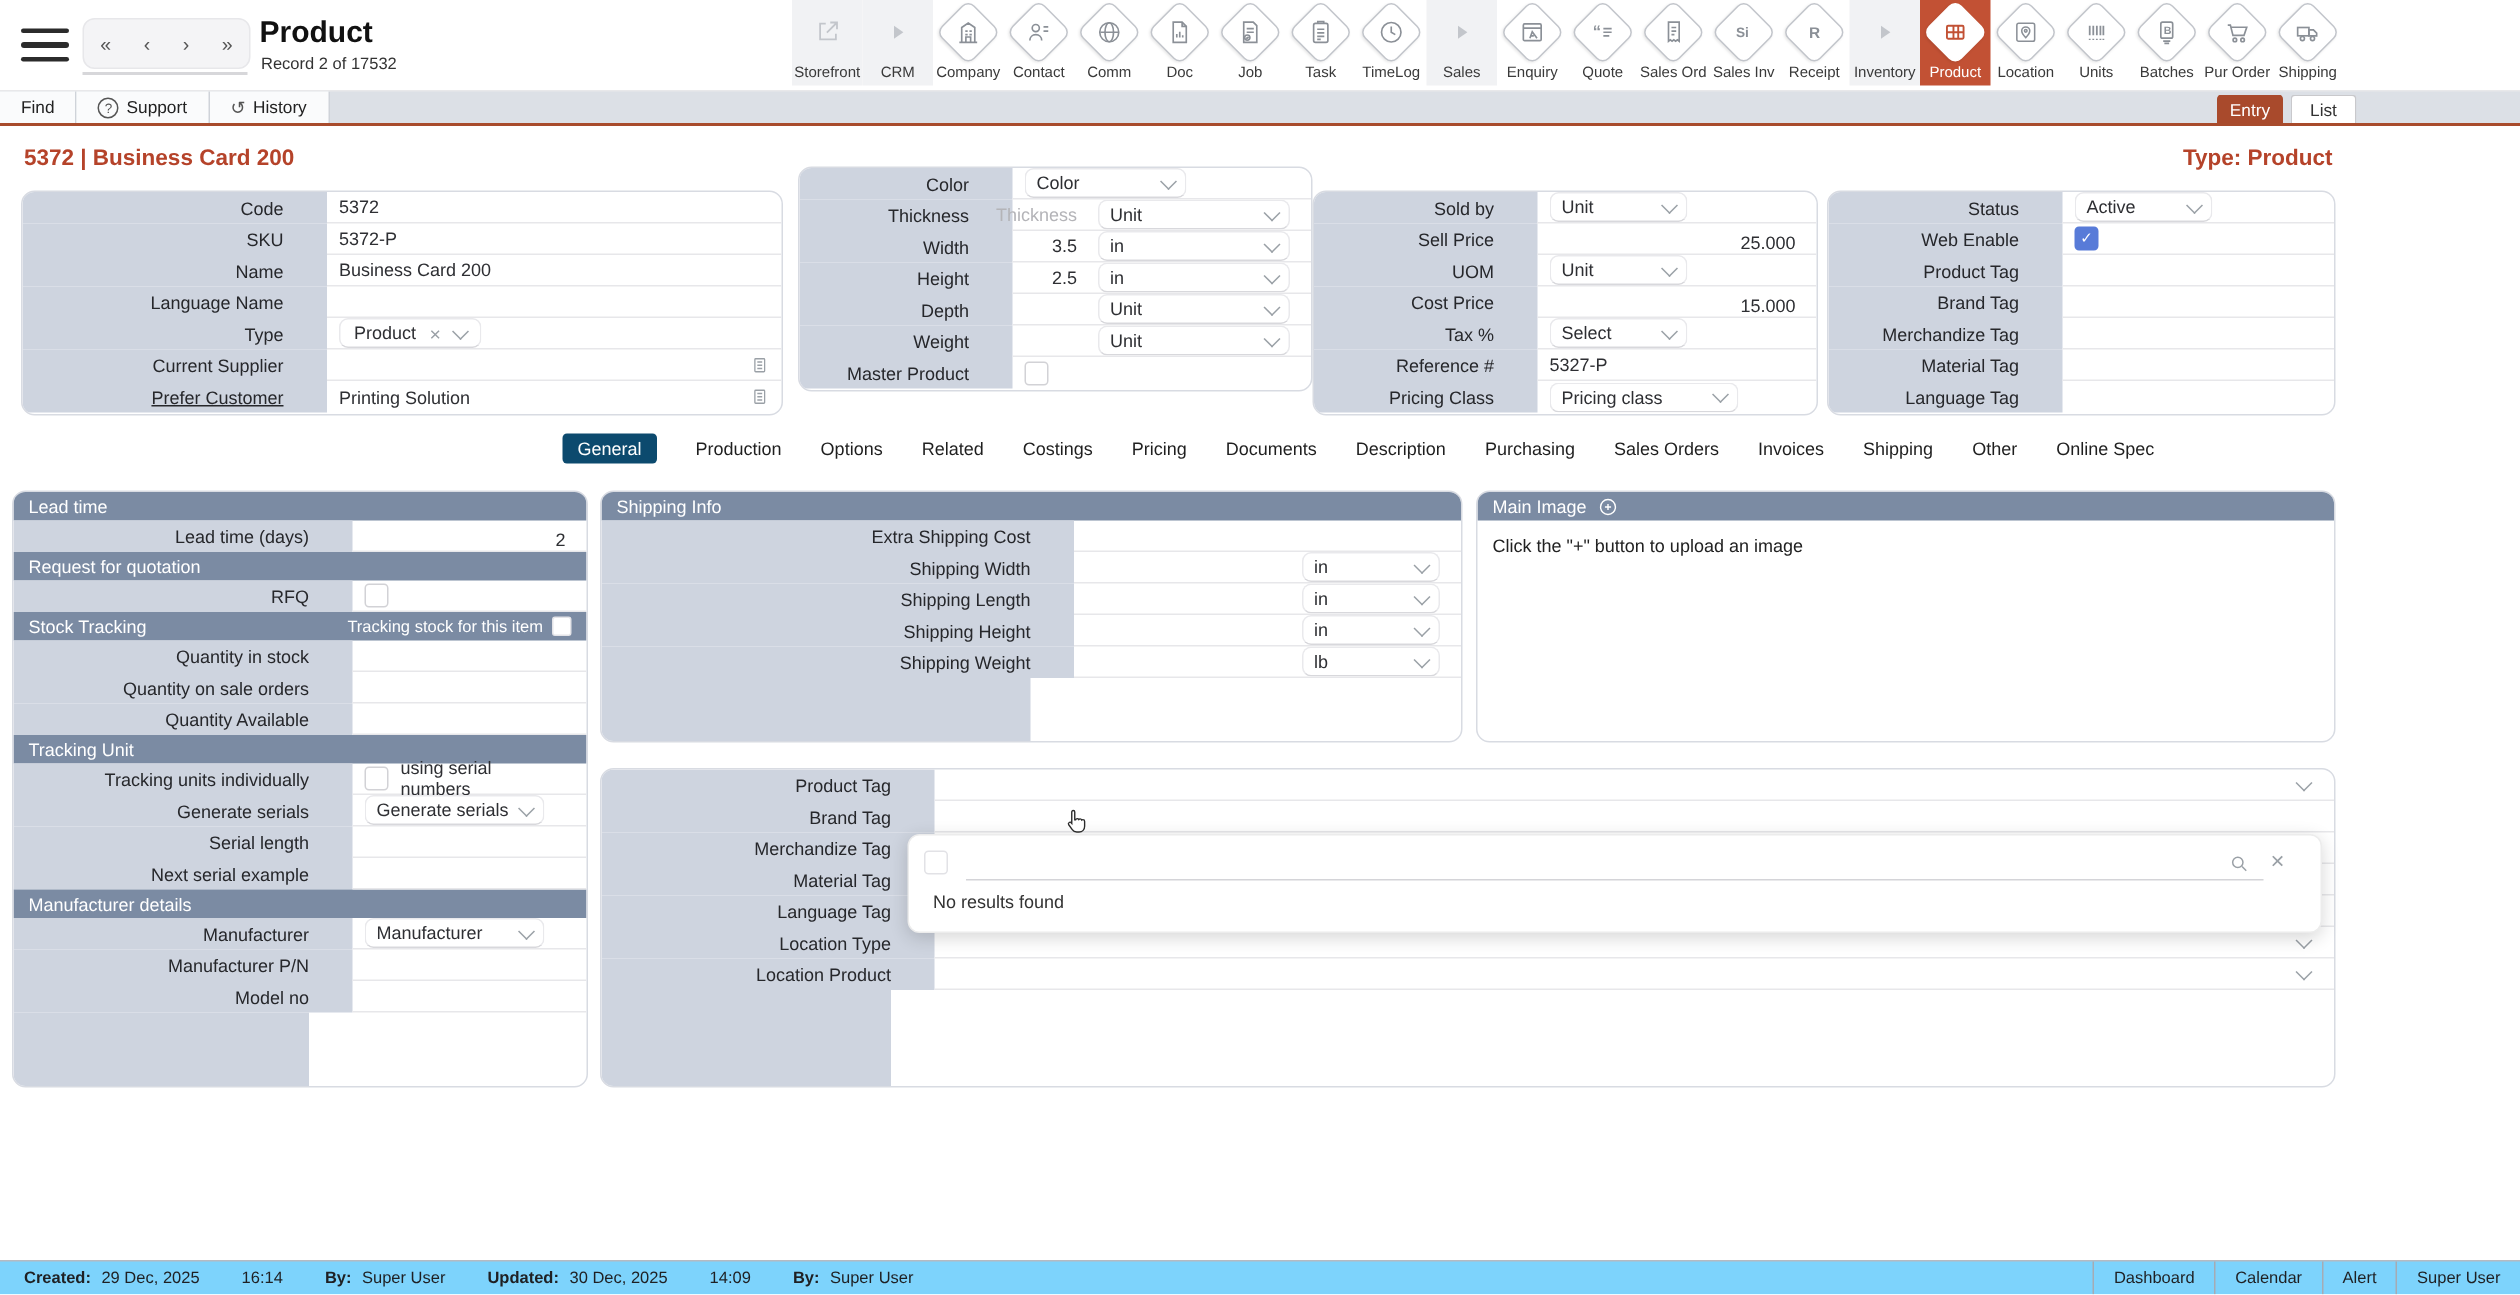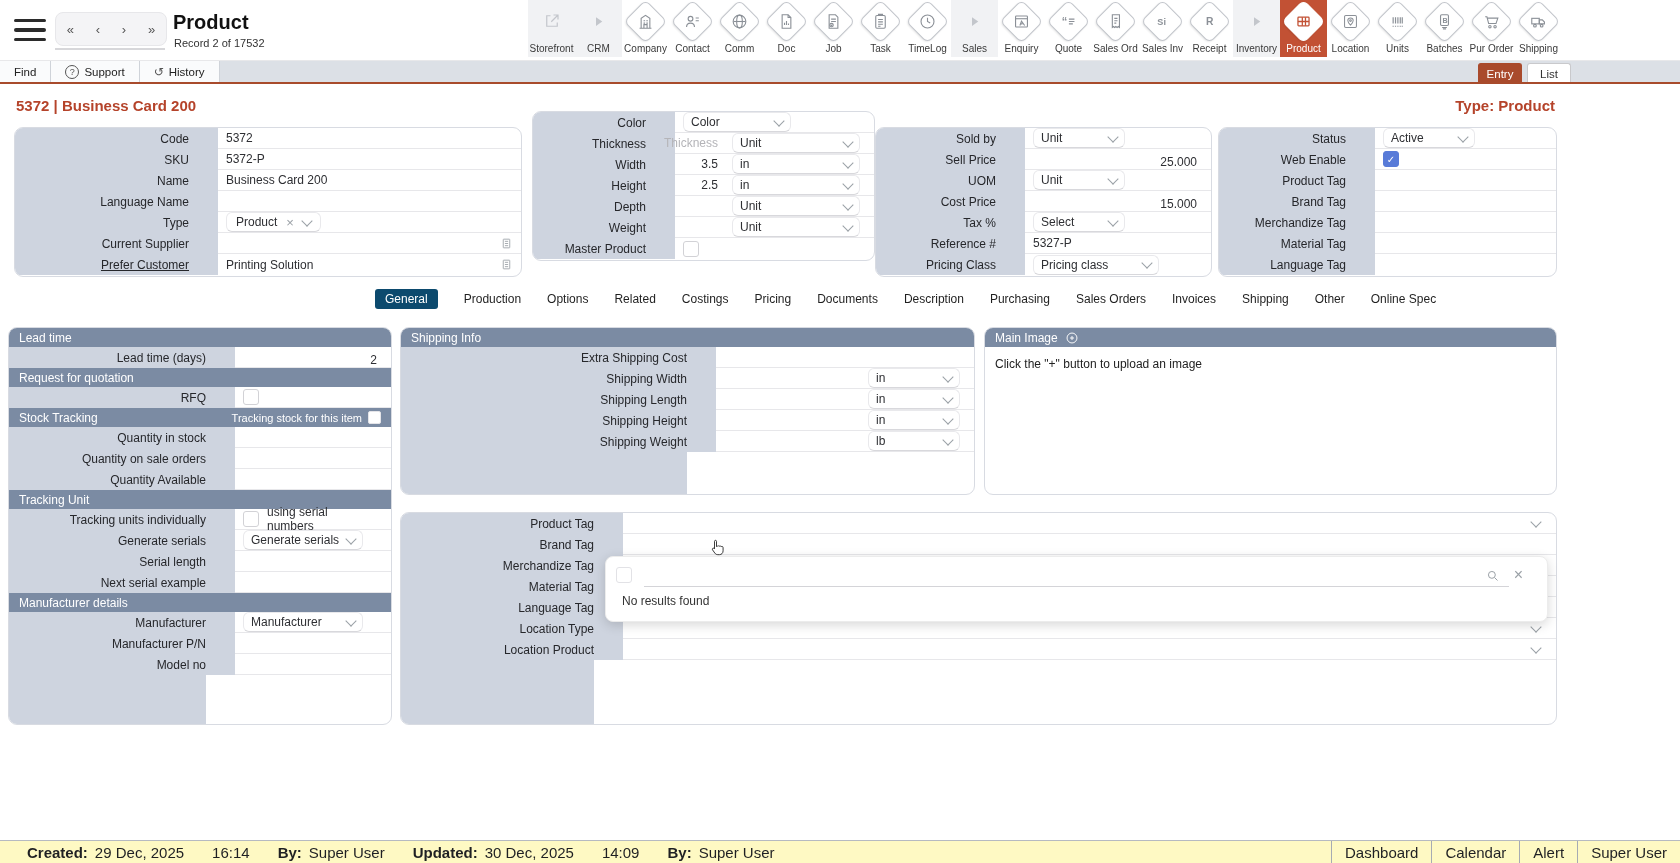--- a/index.html
+++ b/index.html
@@ -82,21 +82,21 @@
   .tagrow-chev{position:absolute;right:16px;}
   .dropdown{position:absolute;left:605px;top:556px;width:941px;height:64px;background:#fff;border:1px solid #ececec;border-radius:8px;box-shadow:0 3px 12px rgba(0,0,0,.16);z-index:5;}
   .dd-top{position:absolute;left:10px;top:7px;right:24px;height:22px;display:flex;align-items:center;}
   .dd-cb{width:14px;height:14px;border:1px solid #e2e2e6;border-radius:3px;background:#fff;flex:none;}
   .dd-input{flex:1;margin-left:12px;border:none;border-bottom:1px solid #d4d4d8;height:20px;outline:none;font:inherit;background:transparent;min-width:0;}
   .dd-search{color:#9aa0a6;margin-left:-24px;margin-right:14px;display:flex;align-items:center;cursor:pointer;position:relative;z-index:2;}
   .dd-x{color:#9aa0a6;font-size:16px;cursor:pointer;line-height:1;}
   .dd-empty{position:absolute;left:16px;top:37px;color:#333;}
   .cursor{position:absolute;left:708px;top:538px;z-index:6;pointer-events:none;}
   
-  .footer{position:absolute;left:0;right:0;bottom:0;height:22px;background:#fef9c3;border-top:1px solid #b6bac1;display:flex;align-items:center;font-size:15px;color:#1f2023;padding-left:11px;}
+  .footer{position:absolute;left:0;right:0;bottom:0;height:22px;background:#7dd3fc;border-top:1px solid #b6bac1;display:flex;align-items:center;font-size:11px;color:#1f2023;}
   .ft-left{padding-left:16px;display:flex;align-items:center;gap:7px;white-space:nowrap;}
   .ft-left b{font-weight:bold;}
   .ft-gap{width:14px;}
   .ft-right{margin-left:auto;display:flex;align-items:stretch;height:100%;}
   .ft-link{display:flex;align-items:center;padding:0 13px;border-left:1px solid #a6abb3;cursor:pointer;}
 </style>
 </head>
 <body>
 
 <div class="page">

